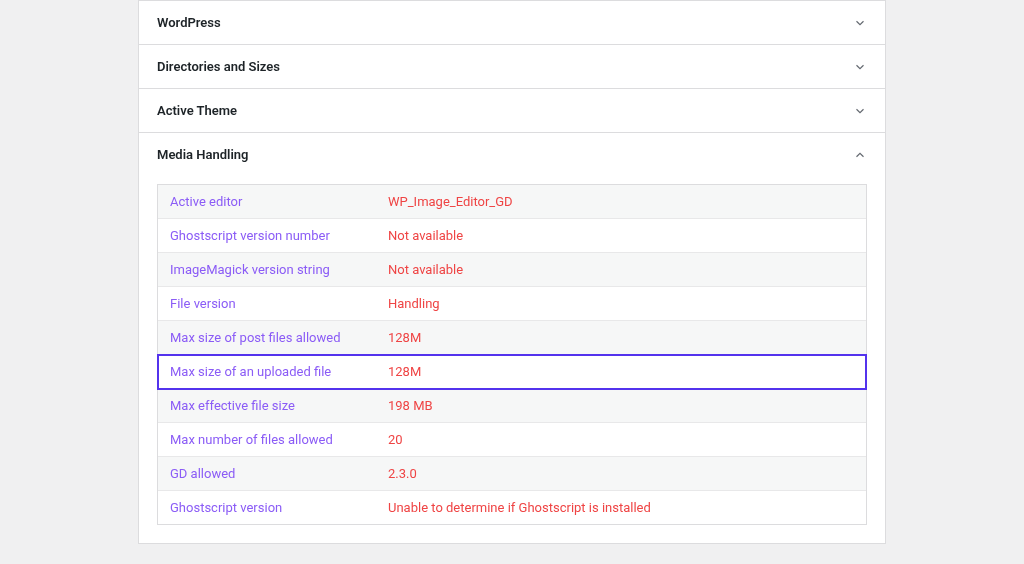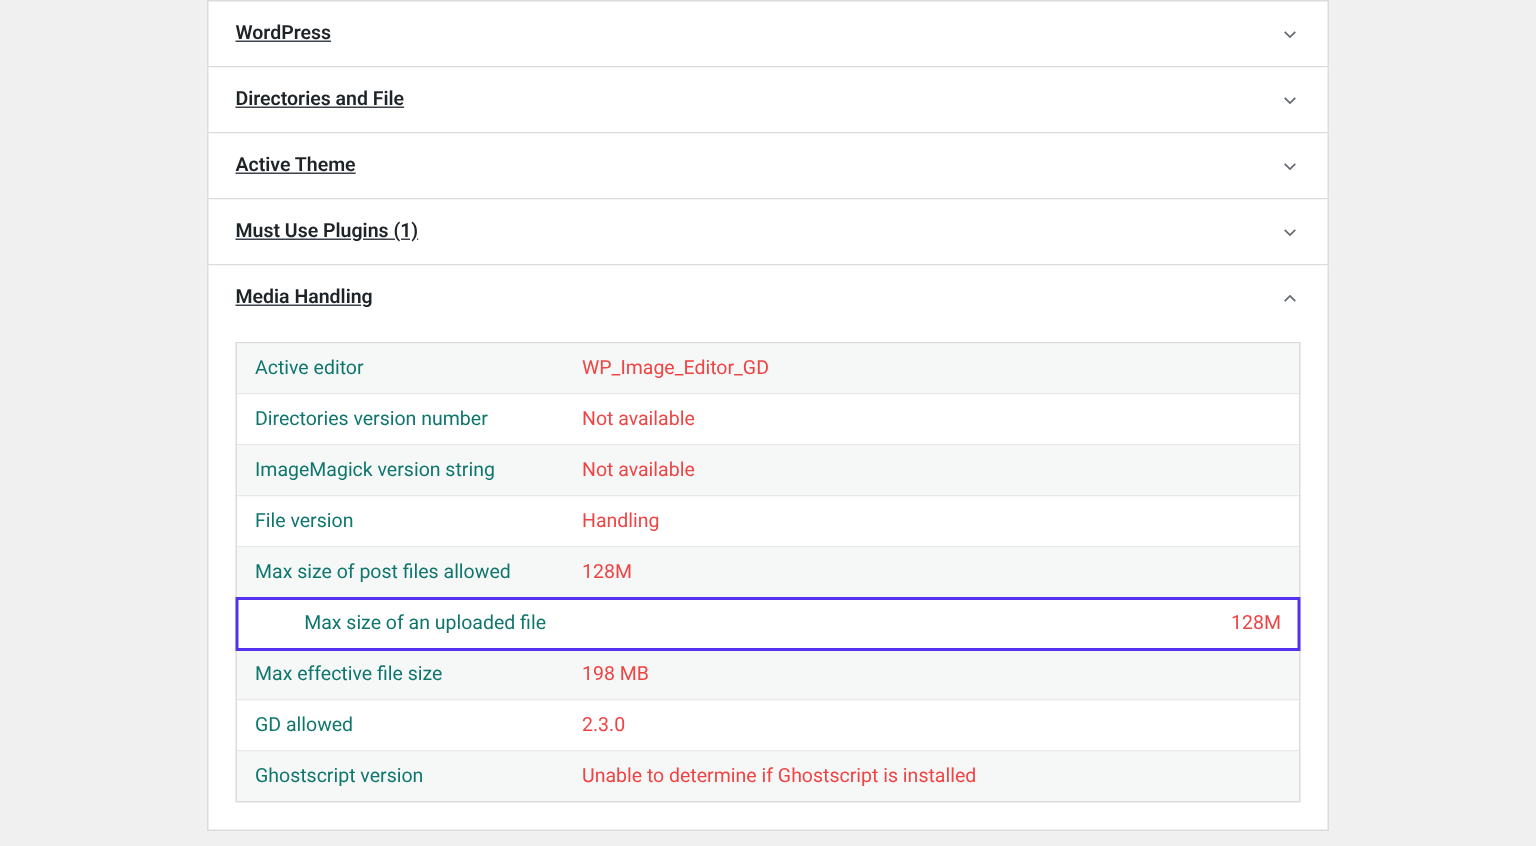--- a/index.html
+++ b/index.html
@@ -21,21 +21,20 @@
     }
     .accordion:first-child {
       border-top: 1px solid #dcdcde;
     }
     .accordion-header {
       display: flex;
       justify-content: space-between;
       align-items: center;
       padding: 14px 18px;
       cursor: pointer;
-      text-decoration: underline;
     }
     .accordion-title {
       font-weight: 600;
       color: #1d2327;
     }
     .chevron {
       width: 14px;
       height: 14px;
       display: flex;
       align-items: center;
@@ -63,33 +62,32 @@
     }
     .row:nth-child(odd) {
       background: #f6f7f7;
     }
     .row:nth-child(even) {
       background: #fff;
     }
     .cell-label {
       width: 218px;
       padding: 9px 12px;
-      color: #0f766e;
+      color: #8b5cf6;
     }
     .cell-value {
       flex: 1;
       padding: 9px 12px;
       color: #ef4444;
     }
     .highlight {
       outline: 2.5px solid #5333ed;
       outline-offset: -1px;
       position: relative;
       z-index: 2;
-      text-align: right;
     }
     .wrap {
       padding: 0;
     }
   </style>
 </head>
 <body>
 
 <div class="wrap">
 
@@ -99,68 +97,58 @@
       <span class="chevron">
         <svg viewBox="0 0 24 24" fill="none" stroke="currentColor" stroke-width="2">
             <polyline points="6 9 12 15 18 9"></polyline>
           </svg>
       </span>
     </div>
   </div>
 
   <div class="accordion">
     <div class="accordion-header">
-      <span class="accordion-title">Directories and File</span>
+      <span class="accordion-title">Directories and Sizes</span>
       <span class="chevron">
         <svg viewBox="0 0 24 24" fill="none" stroke="currentColor" stroke-width="2">
             <polyline points="6 9 12 15 18 9"></polyline>
           </svg>
       </span>
     </div>
   </div>
 
   <div class="accordion">
     <div class="accordion-header">
       <span class="accordion-title">Active Theme</span>
       <span class="chevron">
         <svg viewBox="0 0 24 24" fill="none" stroke="currentColor" stroke-width="2">
             <polyline points="6 9 12 15 18 9"></polyline>
           </svg>
       </span>
     </div>
   </div>
 
-  <div class="accordion">
-    <div class="accordion-header">
-      <span class="accordion-title">Must Use Plugins (1)</span>
-      <span class="chevron">
-        <svg viewBox="0 0 24 24" fill="none" stroke="currentColor" stroke-width="2">
-            <polyline points="6 9 12 15 18 9"></polyline>
-          </svg>
-      </span>
-    </div>
-  </div>
 
   <div class="accordion">
     <div class="accordion-header">
       <span class="accordion-title">Media Handling</span>
       <span class="chevron">
         <svg viewBox="0 0 24 24" fill="none" stroke="currentColor" stroke-width="2">
             <polyline points="18 15 12 9 6 15"></polyline>
           </svg>
       </span>
     </div>
     <div class="accordion-body">
       <div class="table">
         <div class="row">
           <div class="cell-label">Active editor</div>
           <div class="cell-value">WP_Image_Editor_GD</div>
         </div>
         <div class="row">
-          <div class="cell-label">Directories version number</div>
+          <div class="cell-label">Ghostscript version number</div>
           <div class="cell-value">Not available</div>
         </div>
         <div class="row">
           <div class="cell-label">ImageMagick version string</div>
           <div class="cell-value">Not available</div>
         </div>
         <div class="row">
           <div class="cell-label">File version</div>
           <div class="cell-value">Handling</div>
         </div>
@@ -170,20 +158,24 @@
         </div>
         <div class="row highlight">
           <div class="cell-label">Max size of an uploaded file</div>
           <div class="cell-value">128M</div>
         </div>
         <div class="row">
           <div class="cell-label">Max effective file size</div>
           <div class="cell-value">198 MB</div>
         </div>
         <div class="row">
+          <div class="cell-label">Max number of files allowed</div>
+          <div class="cell-value">20</div>
+        </div>
+        <div class="row">
           <div class="cell-label">GD allowed</div>
           <div class="cell-value">2.3.0</div>
         </div>
         <div class="row">
           <div class="cell-label">Ghostscript version</div>
           <div class="cell-value">Unable to determine if Ghostscript is installed</div>
         </div>
       </div>
     </div>
   </div>

